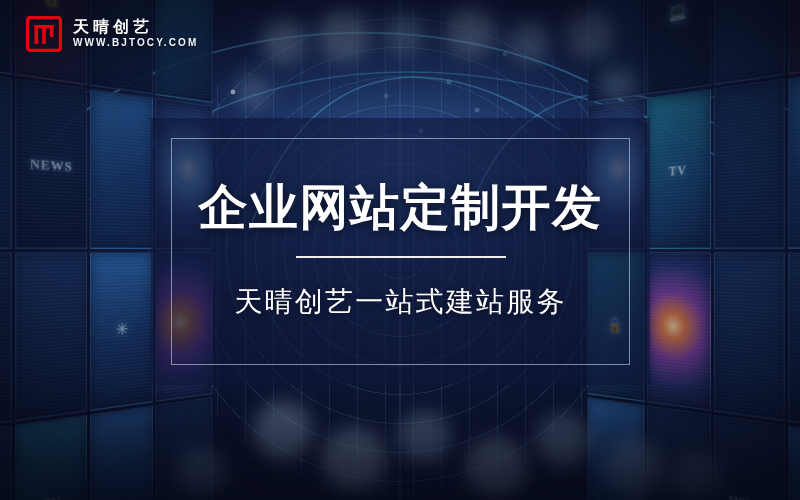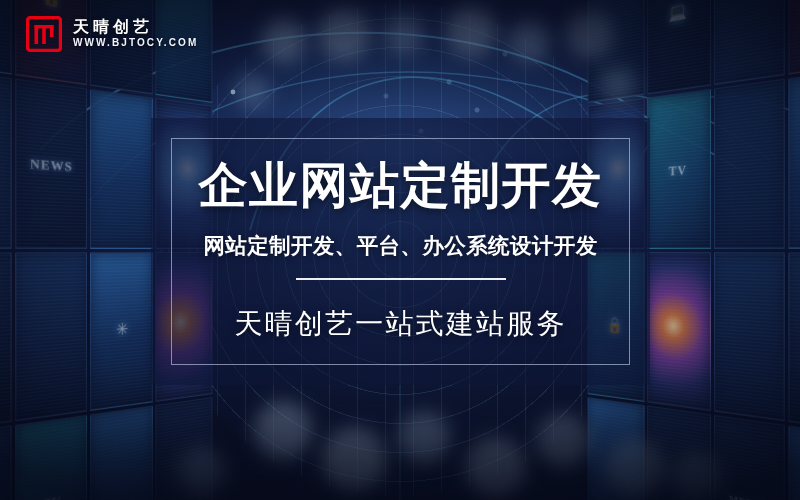--- a/index.html
+++ b/index.html
@@ -319,19 +319,18 @@
     <div id="logo-words">
       <div id="logo-cn">天晴创艺</div>
       <div id="logo-url">WWW.BJTOCY.COM</div>
     </div>
   </div>
 
   <div id="panel">
     <div id="panel-inner-border"></div>
     <div id="panel-content">
       <div id="headline">企业网站定制开发</div>
-      <div id="subheadline">网站定制开发、平台、办公系统设计开发</div>
       <div id="divider"></div>
       <div id="tagline">天晴创艺一站式建站服务</div>
     </div>
   </div>
 
 </div>
 
 </body></html>

